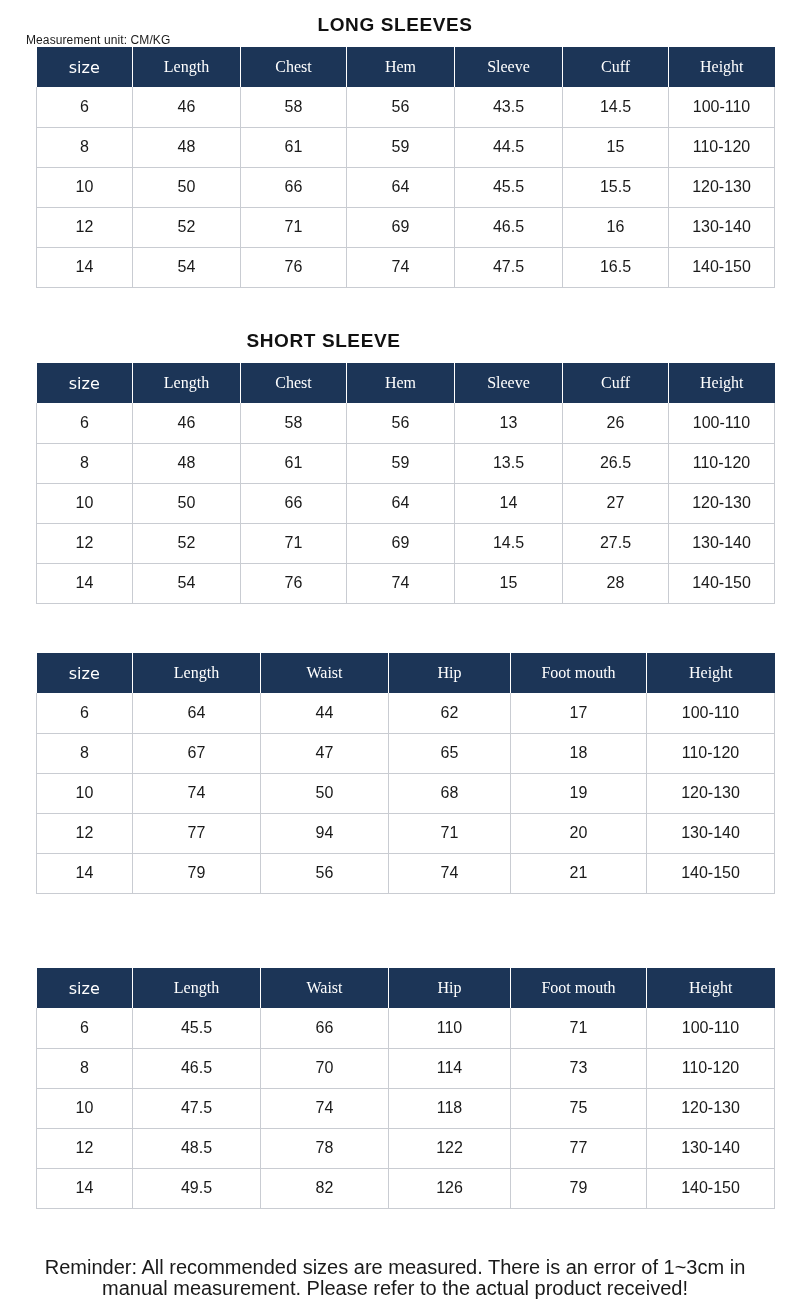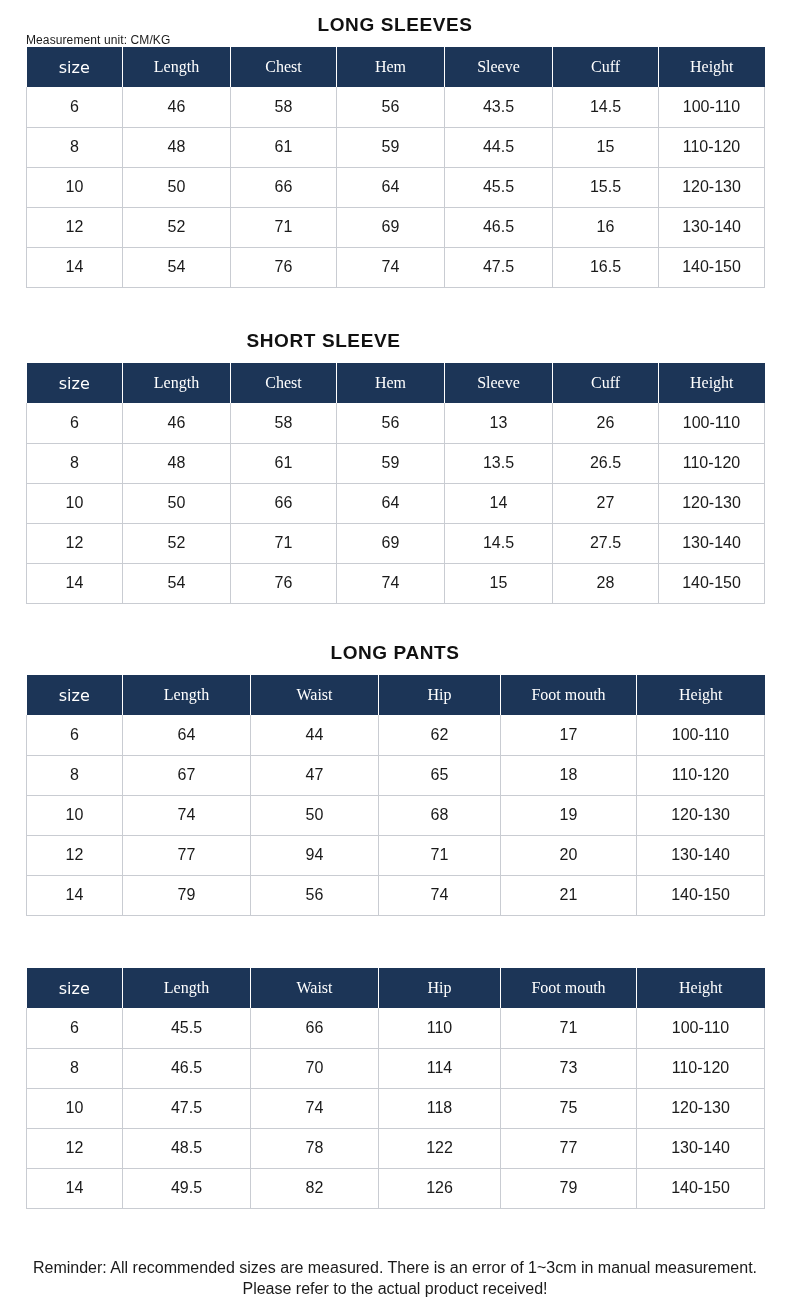--- a/index.html
+++ b/index.html
@@ -19,21 +19,21 @@
   }
   .unit-note {
     position: absolute;
     left: 26px;
     top: 33px;
     font-size: 12px;
     color: #1a1a1a;
     letter-spacing: 0.1px;
   }
   .section {
-    padding: 0 26px;
+    padding: 0 36px;
   }
   .section-title {
     text-align: center;
     font-size: 19px;
     font-weight: bold;
     letter-spacing: 0.6px;
     color: #111;
   }
   table {
     width: 738px;
@@ -67,21 +67,21 @@
     vertical-align: middle;
   }
   tbody tr td:first-child { border-left: 1px solid #c9ccd2; }
   tbody tr:last-child td { border-bottom: 1px solid #c9ccd2; }
   .footer {
     position: absolute;
     left: 0;
     right: 0;
     bottom: 8px;
     text-align: center;
-    font-size: 16px;
+    font-size: 20px;
     line-height: 21px;
     color: #1a1a1a;
     padding: 0 18px;
   }
   
   .s1 { position: absolute; left: 0; top: 14px; width: 790px; }
   .s2 { position: absolute; left: 0; top: 330px; width: 647px; }
   .s3 { position: absolute; left: 0; top: 642px; width: 790px; }
   .s4 { position: absolute; left: 0; top: 957px; width: 790px; }
   .tbl-wrap { margin-top: 11px; }
@@ -219,21 +219,20 @@
             <td>15</td>
             <td>28</td>
             <td>140-150</td>
           </tr>
         </tbody>
       </table>
     </div>
   </div>
 
   <div class="s3 section">
-    <div class="section-title">LONG PANTS</div>
     <div class="tbl-wrap">
       <table>
         <thead>
           <tr>
             <th class="size-head" style="width:96px">size</th>
             <th style="width:128px">Length</th>
             <th style="width:128px">Waist</th>
             <th style="width:122px">Hip</th>
             <th style="width:136px">Foot mouth</th>
             <th style="width:128px">Height</th>

